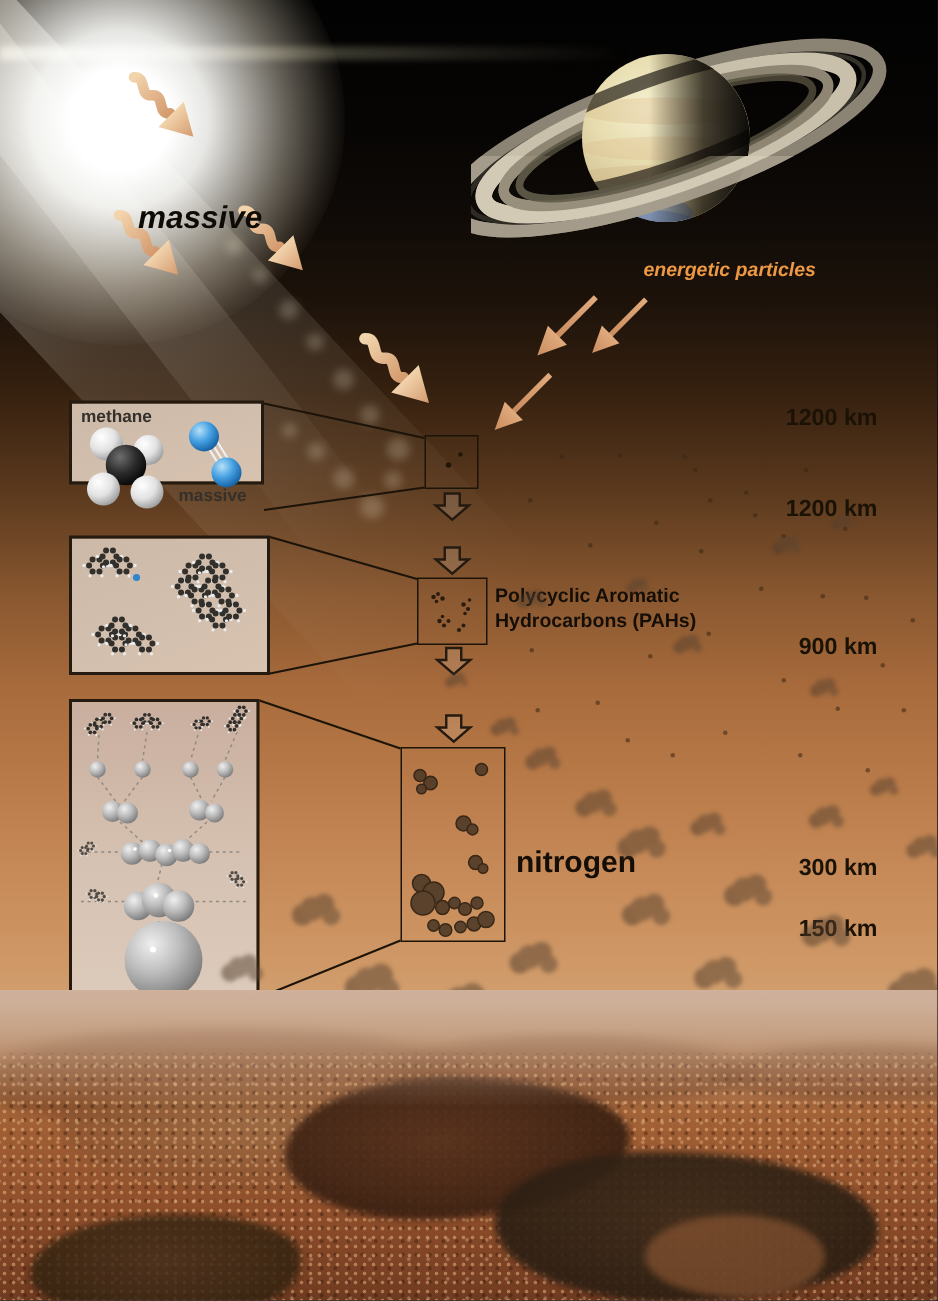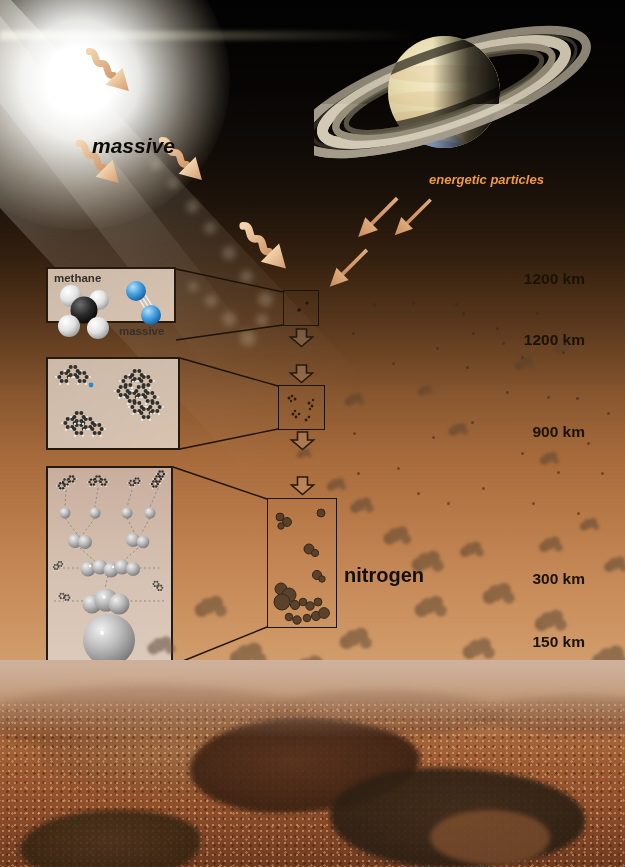--- a/index.html
+++ b/index.html
@@ -409,28 +409,30 @@
           <circle cx="39" cy="119" r="3.8"></circle>
         <circle cx="48" cy="117" r="4.6"></circle>
           <circle cx="56" cy="114" r="5.4"></circle>
       </g>
     </svg>
   </div>
 
   <div class="lbl photons">massive</div>
   <div class="lbl energetic">energetic particles</div>
   <div class="lbl pah-label">
+    <div>Polycyclic Aromatic</div>
+    <div>Hydrocarbons (PAHs)</div>
   </div>
   <div class="lbl aerosols">nitrogen</div>
 
   <div class="altitude" style="top:270px;">1200 km</div>
   <div class="altitude" style="top:331px;">1200 km</div>
   <div class="altitude" style="top:423px;">900 km</div>
   <div class="altitude" style="top:570px;">300 km</div>
-  <div class="altitude" style="top:633px;margin-left:36px;">150 km</div>
+  <div class="altitude" style="top:611px;margin-left:36px;">150 km</div>
 
   <div id="specks">
       <div class="speck" style="left: 455px; top: 303px; width: 3px; height: 3px;"></div>
       <div class="speck" style="left: 472px; top: 332px; width: 3px; height: 3px;"></div>
       <div class="speck" style="left: 521px; top: 356px; width: 3px; height: 3px;"></div>
       <div class="speck" style="left: 562px; top: 351px; width: 3px; height: 3px;"></div>
       <div class="speck" style="left: 466px; top: 366px; width: 3px; height: 3px;"></div>
       <div class="speck" style="left: 506px; top: 391px; width: 3px; height: 3px;"></div>
       <div class="speck" style="left: 547px; top: 396px; width: 3px; height: 3px;"></div>
       <div class="speck" style="left: 471px; top: 421px; width: 3px; height: 3px;"></div>

